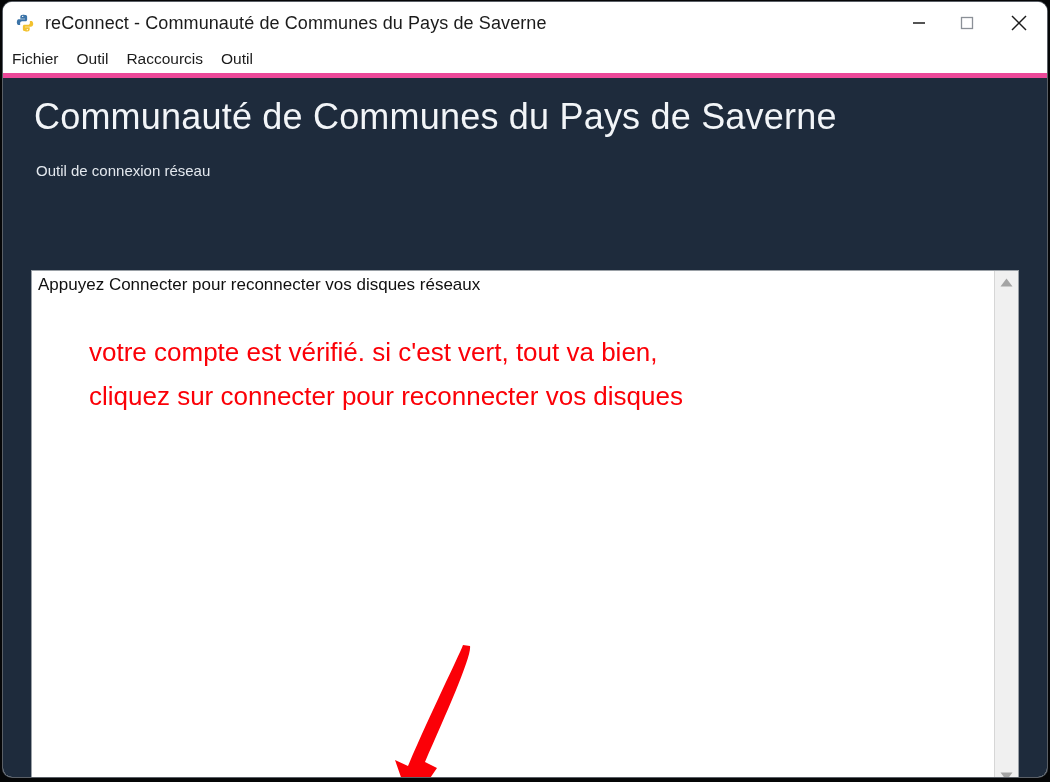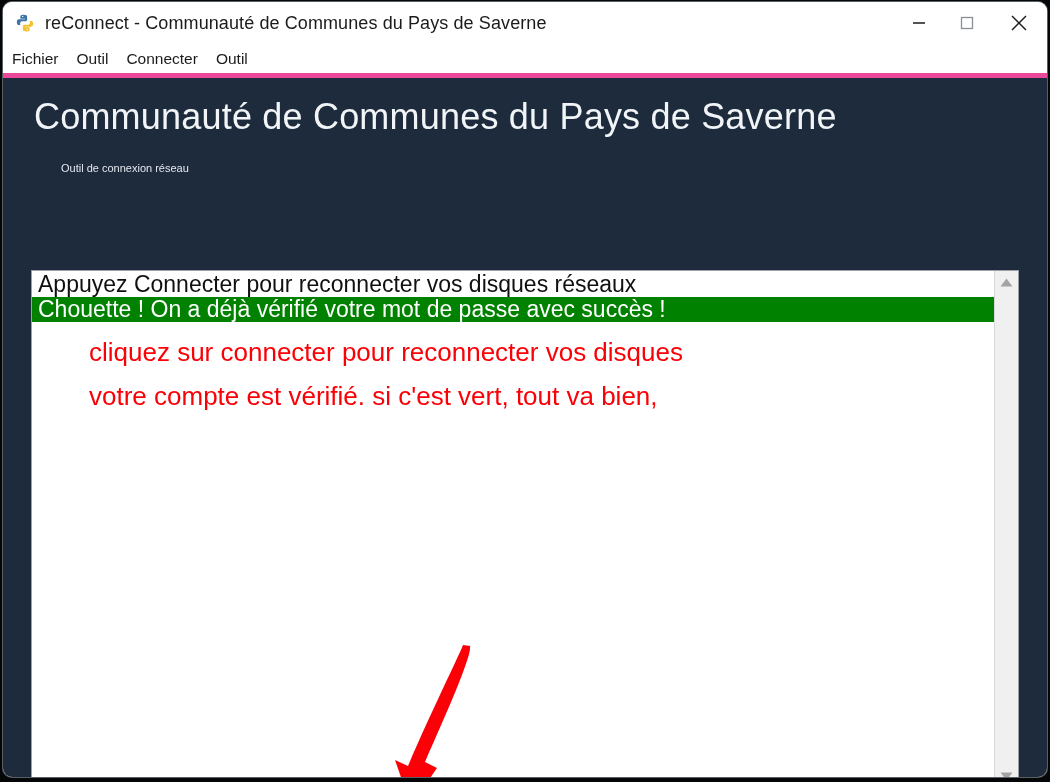--- a/index.html
+++ b/index.html
@@ -111,24 +111,23 @@
     top: 18px;
     font-size: 36px;
     color: #f2f5f8;
     white-space: nowrap;
     letter-spacing: 0.2px;
   }
   #header-subtitle {
     position: absolute;
     left: 33px;
     top: 84px;
-    font-size: 11px;
+    font-size: 15px;
     color: #e3e8ee;
     white-space: nowrap;
-    margin-left: 25px;
   }
 
   
   #log-panel {
     position: absolute;
     left: 28px;
     top: 192px;
     width: 988px;
     height: 518px;
     background: #ffffff;
@@ -138,21 +137,21 @@
   }
   #log-list {
     flex: 1 1 auto;
     overflow: hidden;
     position: relative;
     padding-top: 1px;
   }
   .log-row {
     height: 25px;
     line-height: 25px;
-    font-size: 23px;
+    font-size: 17px;
     color: #101010;
     padding-left: 6px;
     white-space: nowrap;
     box-sizing: border-box;
   }
   .log-row.ok {
     background: #008200;
     color: #ffffff;
   }
 
@@ -235,54 +234,53 @@
         <svg width="18" height="18" viewBox="0 0 18 18">
           <line x1="2" y1="2" x2="16" y2="16" stroke="#1b1b1b" stroke-width="1.5"></line>
           <line x1="16" y1="2" x2="2" y2="16" stroke="#1b1b1b" stroke-width="1.5"></line>
         </svg>
       </div>
     </div>
 
     <div id="menu-bar">
       <div class="menu-item">Fichier</div>
       <div class="menu-item">Outil</div>
-      <div class="menu-item">Connecter</div>
+      <div class="menu-item">Raccourcis</div>
       <div class="menu-item">Outil</div>
     </div>
 
     <div id="client">
 
       <div id="header-title">Communauté de Communes du Pays de Saverne</div>
       <div id="header-subtitle">Outil de connexion réseau</div>
 
       <div id="log-panel">
 
         <div id="log-list">
           <div class="log-row">Appuyez Connecter pour reconnecter vos disques réseaux</div>
-          <div class="log-row ok">Chouette ! On a déjà vérifié votre mot de passe avec succès !</div>
         </div>
 
         <div id="log-scrollbar">
           <div class="sb-arrow">
             <svg width="13" height="9" viewBox="0 0 13 9">
               <polygon points="6.5,0.5 12.5,8.5 0.5,8.5" fill="#a4a4a4"></polygon>
             </svg>
           </div>
           <div id="sb-track"></div>
           <div class="sb-arrow">
             <svg width="13" height="9" viewBox="0 0 13 9">
               <polygon points="0.5,0.5 12.5,0.5 6.5,8.5" fill="#a4a4a4"></polygon>
             </svg>
           </div>
         </div>
       </div>
 
       <div class="annot" id="annot-account">
+        <div>votre compte est vérifié. si c'est vert, tout va bien,</div>
         <div>cliquez sur connecter pour reconnecter vos disques</div>
-        <div>votre compte est vérifié. si c'est vert, tout va bien,</div>
       </div>
 
 
       <svg id="annot-arrow" viewBox="0 0 120 172">
         <path d="M95 6 C97 16 72 72 50 122 L62 128 L36 166 L20 120 L33 126 C55 74 83 18 88 5 Z" fill="#fb0007"></path>
       </svg>
 
     </div>
   </div>
 </div>

